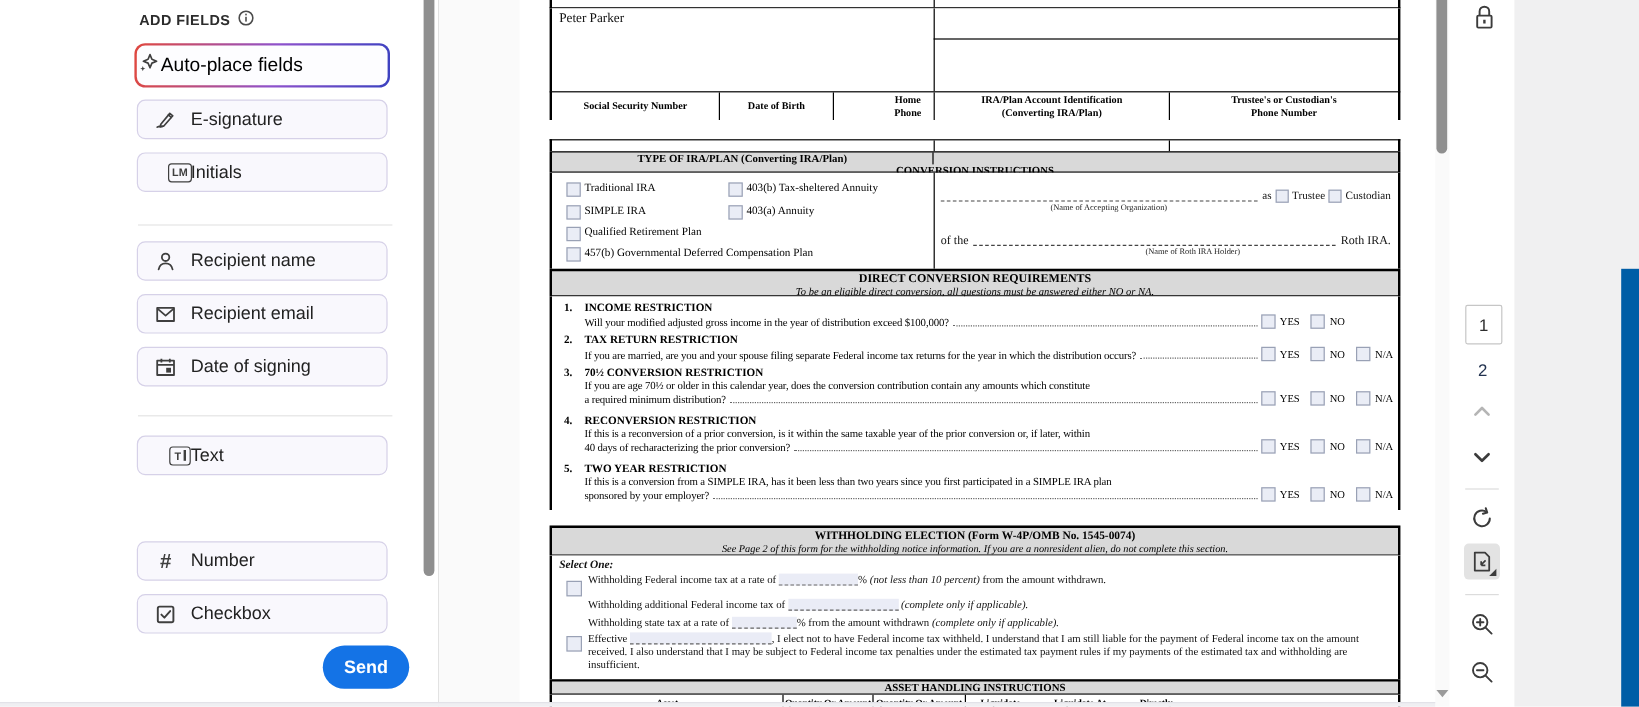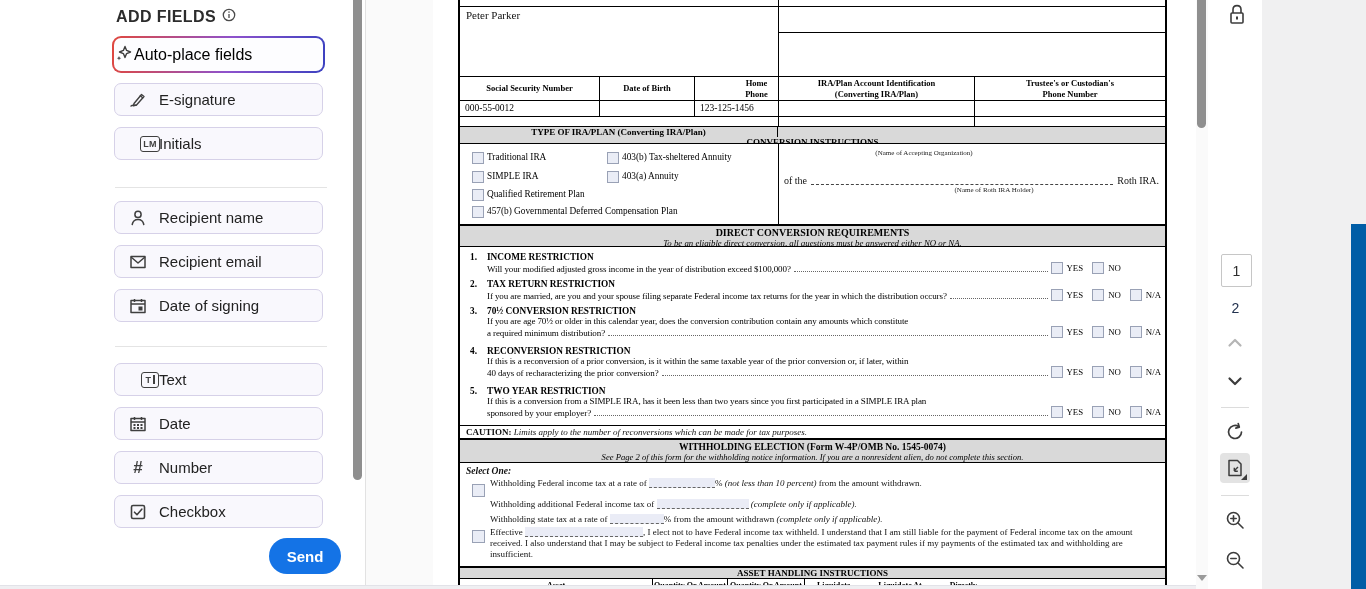--- a/index.html
+++ b/index.html
@@ -1,21 +1,21 @@
 <!DOCTYPE html>
 <html><head>
 <meta charset="utf-8">
 <style>
   html,body{margin:0;padding:0;}
   body{width:1366px;height:589px;position:relative;overflow:hidden;background:#ffffff;
        font-family:"Liberation Sans",sans-serif;-webkit-font-smoothing:antialiased;}
   .abs{position:absolute;}
   
   #sidebar{left:0;top:0;width:366px;height:589px;background:#fff;border-right:1px solid #e2e2e2;box-sizing:border-box;}
-  .sb-title{left:116px;top:8px;font-size:16px;font-weight:bold;letter-spacing:.4px;color:#2c2c2c;display:flex;align-items:center;gap:6px;}
+  .sb-title{left:116px;top:8px;font-size:12px;font-weight:bold;letter-spacing:.4px;color:#2c2c2c;display:flex;align-items:center;gap:6px;}
   .sb-btn{left:114px;width:209px;height:33px;border:1px solid #d6d1e8;border-radius:7px;background:#f9f8fd;
           display:flex;align-items:center;box-sizing:border-box;cursor:pointer;}
   .sb-btn .ic{width:20px;height:20px;margin:0 11px 0 13px;flex:none;display:flex;align-items:center;justify-content:center;}
   .sb-btn .lbl{font-size:15px;color:#222;white-space:nowrap;}
   .grad-wrap{left:112px;top:36px;width:213px;height:37px;border-radius:9px;padding:2px;box-sizing:border-box;
              background:linear-gradient(100deg,#e0483e 0%,#8e52cc 55%,#3b41c0 100%);cursor:pointer;}
   .grad-in{width:100%;height:100%;border-radius:7px;background:#fdfdff;display:flex;align-items:center;box-sizing:border-box;}
   .sb-div{left:115px;width:212px;height:1px;background:#e4e4e4;}
   #send-btn{left:269px;top:538px;width:72px;height:36px;border-radius:18px;background:#1473e6;color:#fff;
             font-size:15px;font-weight:bold;display:flex;align-items:center;justify-content:center;cursor:pointer;}
@@ -154,37 +154,20 @@
   <div class="abs sb-btn" style="top:363px;">
     <span class="ic">
       <span class="badge-box" style="display:flex;align-items:center;gap:2px;padding:2px 3px;">
         <span>T</span>
         <span style="display:inline-block;width:1.5px;height:9px;background:#3f3f3f;"></span>
       </span>
     </span>
     <span class="lbl">Text</span>
   </div>
 
-  <div class="abs sb-btn" style="top:407px;">
-    <span class="ic">
-      <svg width="20" height="20" viewBox="0 0 20 20" fill="none" stroke="#3f3f3f" stroke-width="1.5" stroke-linejoin="round">
-        <rect x="3" y="4.5" width="14" height="12"></rect>
-        <path d="M6.5 3 L6.5 6 M13.5 3 L13.5 6 M3 8 L17 8"></path>
-        <g fill="#3f3f3f" stroke="none">
-          <rect x="5.5" y="10" width="2" height="2"></rect>
-            <rect x="9" y="10" width="2" height="2"></rect>
-            <rect x="12.5" y="10" width="2" height="2"></rect>
-          <rect x="5.5" y="13" width="2" height="2"></rect>
-            <rect x="9" y="13" width="2" height="2"></rect>
-            <rect x="12.5" y="13" width="2" height="2"></rect>
-        </g>
-      </svg>
-    </span>
-    <span class="lbl">Date</span>
-  </div>
 
   <div class="abs sb-btn" style="top:451px;">
     <span class="ic">
       <span class="glyph">#</span>
     </span>
     <span class="lbl">Number</span>
   </div>
 
   <div class="abs sb-btn" style="top:495px;">
     <span class="ic">
@@ -228,27 +211,20 @@
       <div class="hcell" style="width:196px;">
         <span>IRA/Plan Account Identification</span>
         <span>(Converting IRA/Plan)</span>
       </div>
       <div class="hcell" style="flex:1;">
         <span>Trustee's or Custodian's</span>
         <span>Phone Number</span>
       </div>
     </div>
 
-    <div class="drow" style="top:100px;height:16px;border-top:1px solid #000;display:flex;">
-      <div class="vcell" style="width:139px;border-left:none;"><span>000-55-0012</span></div>
-      <div class="vcell" style="width:95px;"></div>
-      <div class="vcell" style="width:84px;"><span>123-125-1456</span></div>
-      <div class="vcell" style="width:196px;"></div>
-      <div class="vcell" style="flex:1;"></div>
-    </div>
 
     <div class="drow" style="top:116px;height:10px;border-top:1px solid #000;">
       <div class="vl" style="left:318px;"></div>
         <div class="vl" style="left:514px;"></div>
     </div>
 
     <div class="drow gray-row" style="top:126px;height:18px;border-top:1.5px solid #000;border-bottom:1px solid #000;display:flex;">
       <div style="width:318px;border-right:1px solid #000;display:flex;align-items:center;justify-content:center;box-sizing:border-box;">
         <span class="sec-b" style="font-size:9px;">TYPE OF IRA/PLAN (Converting IRA/Plan)</span>
       </div>
@@ -266,20 +242,28 @@
       <span class="dcb" style="left:12px;top:27px;"></span>
       <span class="olab" style="left:27px;top:27px;">SIMPLE IRA</span>
       <span class="dcb" style="left:147px;top:27px;"></span>
       <span class="olab" style="left:162px;top:27px;">403(a) Annuity</span>
       <span class="dcb" style="left:12px;top:45px;"></span>
       <span class="olab" style="left:27px;top:45px;">Qualified Retirement Plan</span>
       <span class="dcb" style="left:12px;top:62px;"></span>
       <span class="olab" style="left:27px;top:62px;">457(b) Governmental Deferred Compensation Plan</span>
 
       <div style="position:absolute;left:324px;right:6px;top:5px;" class="serif">
+        <div style="display:flex;align-items:flex-end;margin-top:9px;font-size:9.3px;">
+          <span class="dash"></span>
+          <span>as</span>
+          <span class="icb"></span>
+            <span>Trustee</span>
+          <span class="icb"></span>
+            <span>Custodian</span>
+        </div>
         <div class="cap" style="width:240px;margin-left:20px;">(Name of Accepting Organization)</div>
         <div style="display:flex;align-items:flex-end;margin-top:18px;font-size:10px;">
           <span>of the</span>
           <span class="dash" style="margin:0 4px 1px 4px;"></span>
           <span>Roth IRA.</span>
         </div>
         <div class="cap" style="width:300px;margin-left:60px;">(Name of Roth IRA Holder)</div>
       </div>
     </div>
 
@@ -397,26 +381,20 @@
               </span>
             <span class="slot">
                 <span class="cb"></span>
                 <span class="al">N/A</span>
               </span>
           </span>
         </div>
       </div>
     </div>
 
-    <div class="drow" style="top:425px;height:13px;border-top:1px solid #000;">
-      <div class="serif" style="padding:1px 0 0 6px;font-size:9px;">
-        <b>CAUTION:</b>
-        <i>Limits apply to the number of reconversions which can be made for tax purposes.</i>
-      </div>
-    </div>
 
     <div class="drow gray-row" style="top:438px;height:25px;border-top:2px solid #000;border-bottom:1px solid #000;">
       <div class="sec-b" style="font-size:9.5px;margin-top:2px;">WITHHOLDING ELECTION (Form W-4P/OMB No. 1545-0074)</div>
       <div class="sec-i" style="font-size:8.6px;">See Page 2 of this form for the withholding notice information. If you are a nonresident alien, do not complete this section.</div>
     </div>
 
     <div class="drow" style="top:463px;height:103px;">
       <div class="serif" style="position:absolute;left:6px;top:3px;font-size:9.5px;font-weight:bold;font-style:italic;">Select One:</div>
       <span class="dcb" style="left:12px;top:21px;width:11px;height:11px;"></span>
       <div class="serif" style="position:absolute;left:30px;right:8px;top:15px;font-size:9px;white-space:nowrap;">

